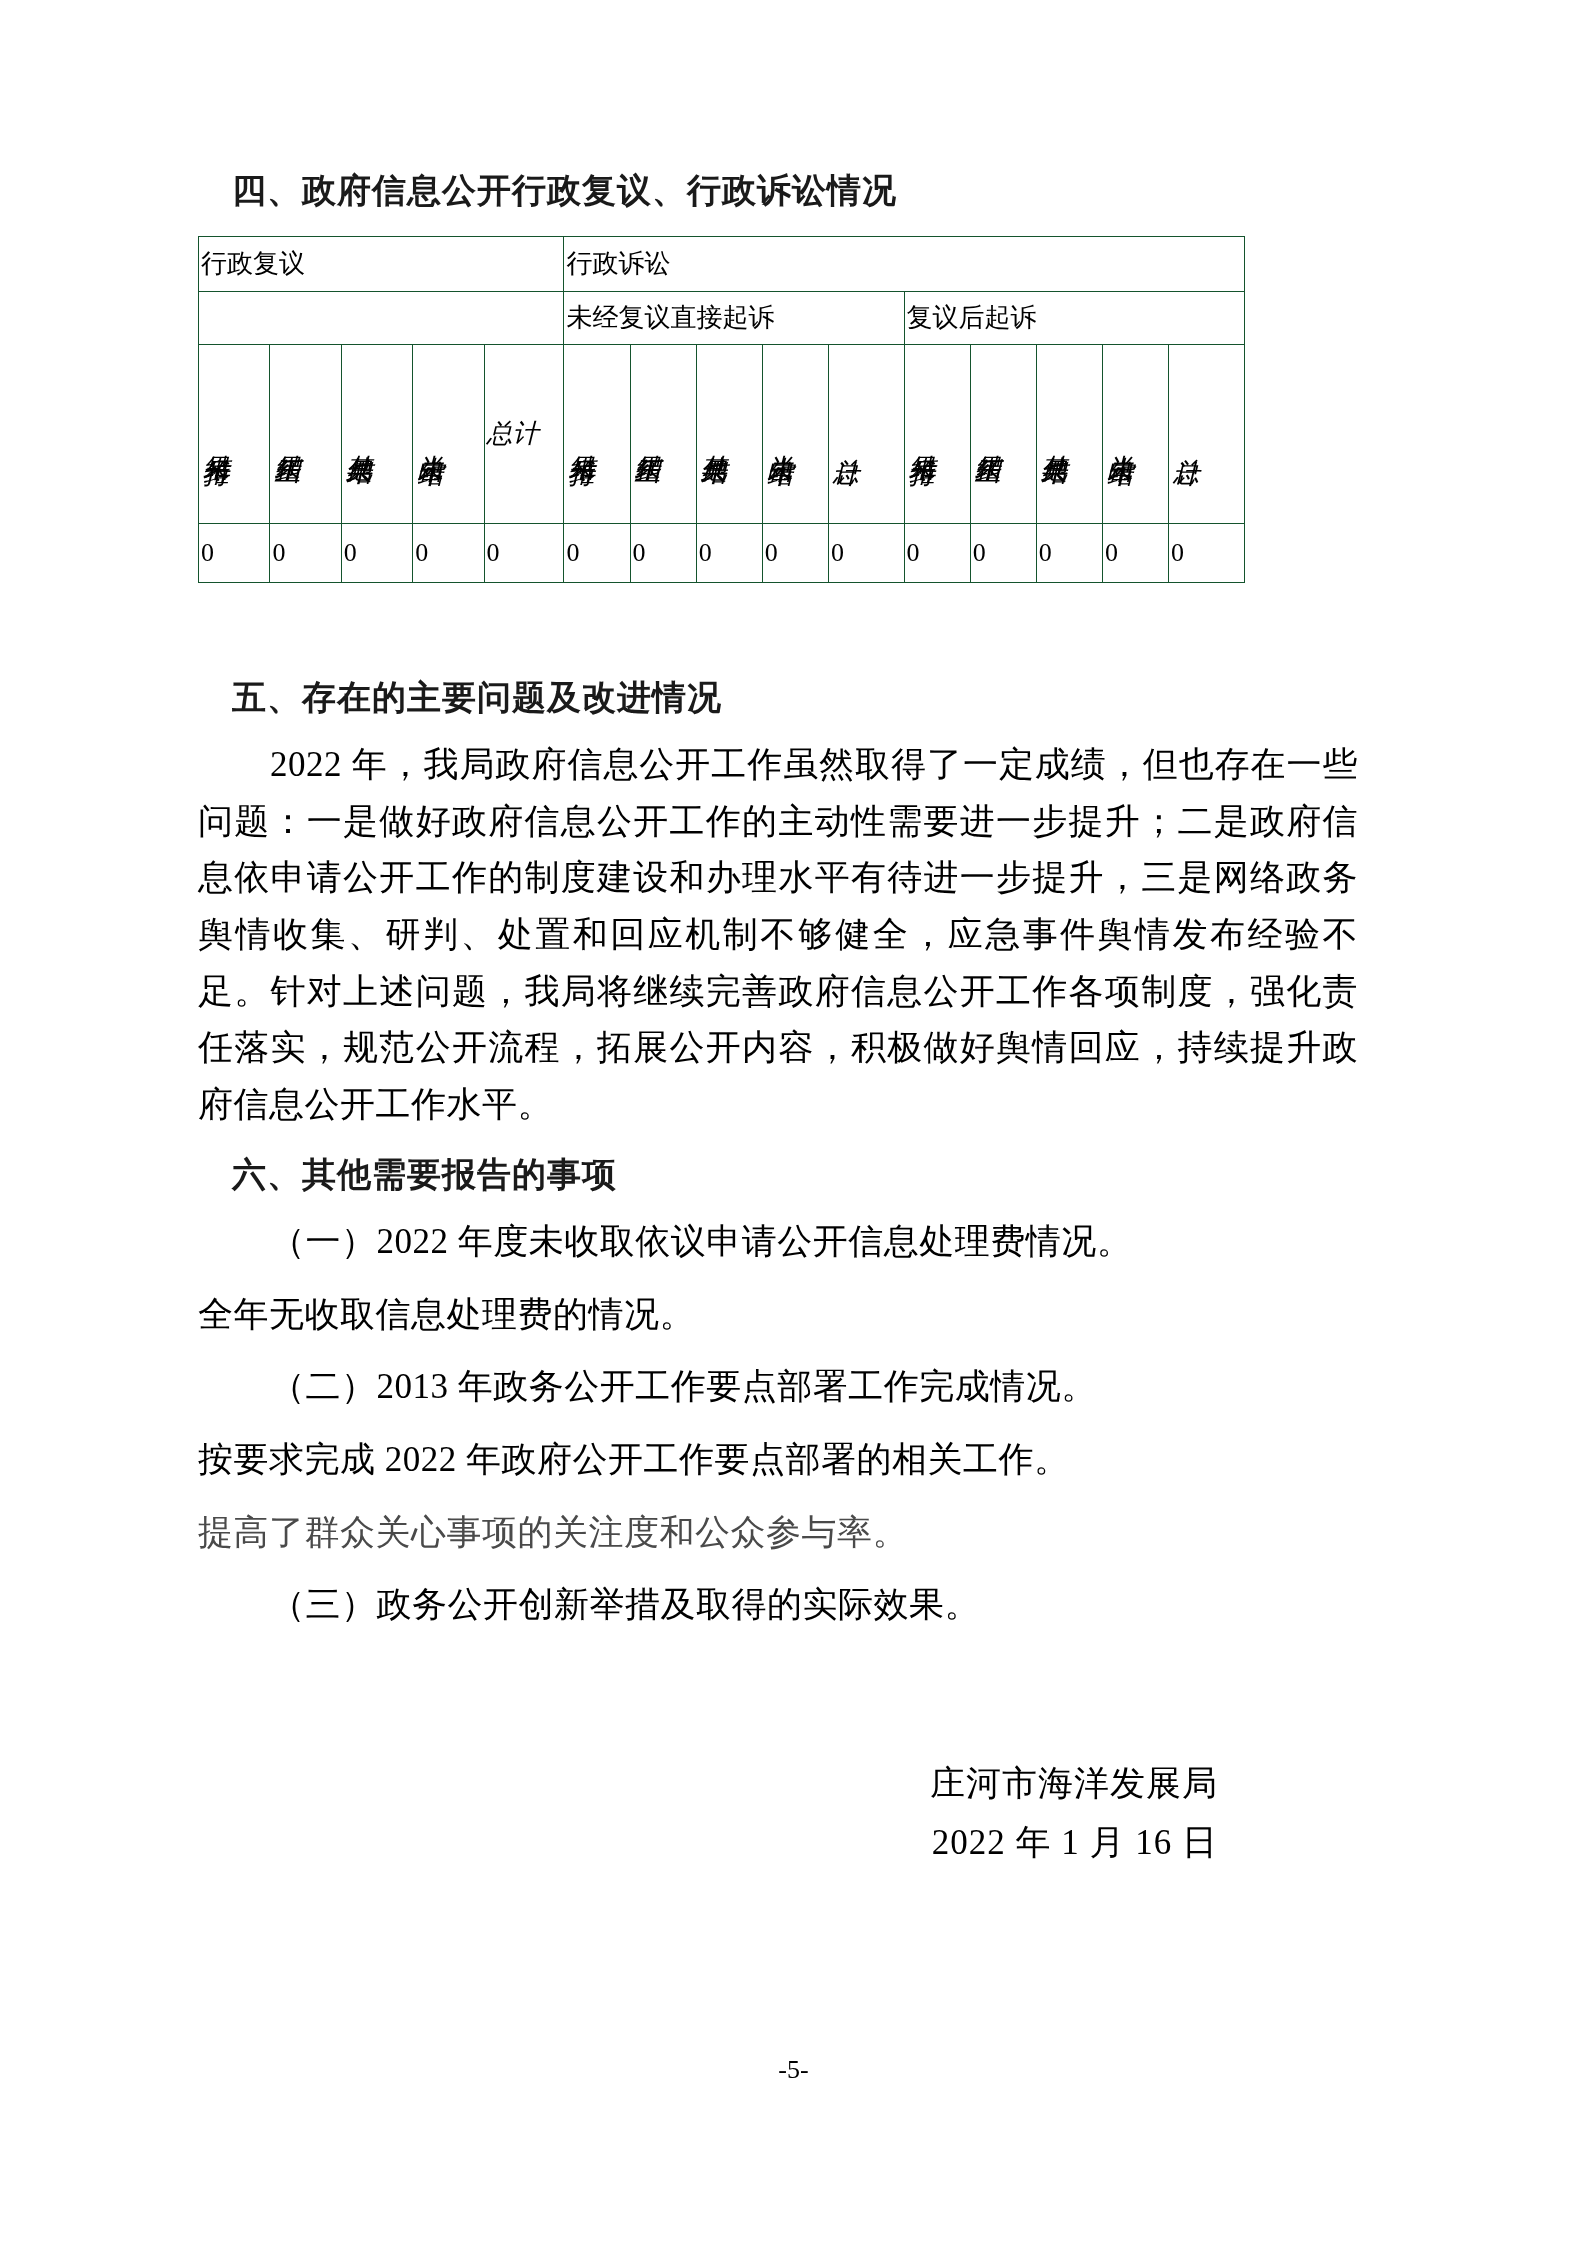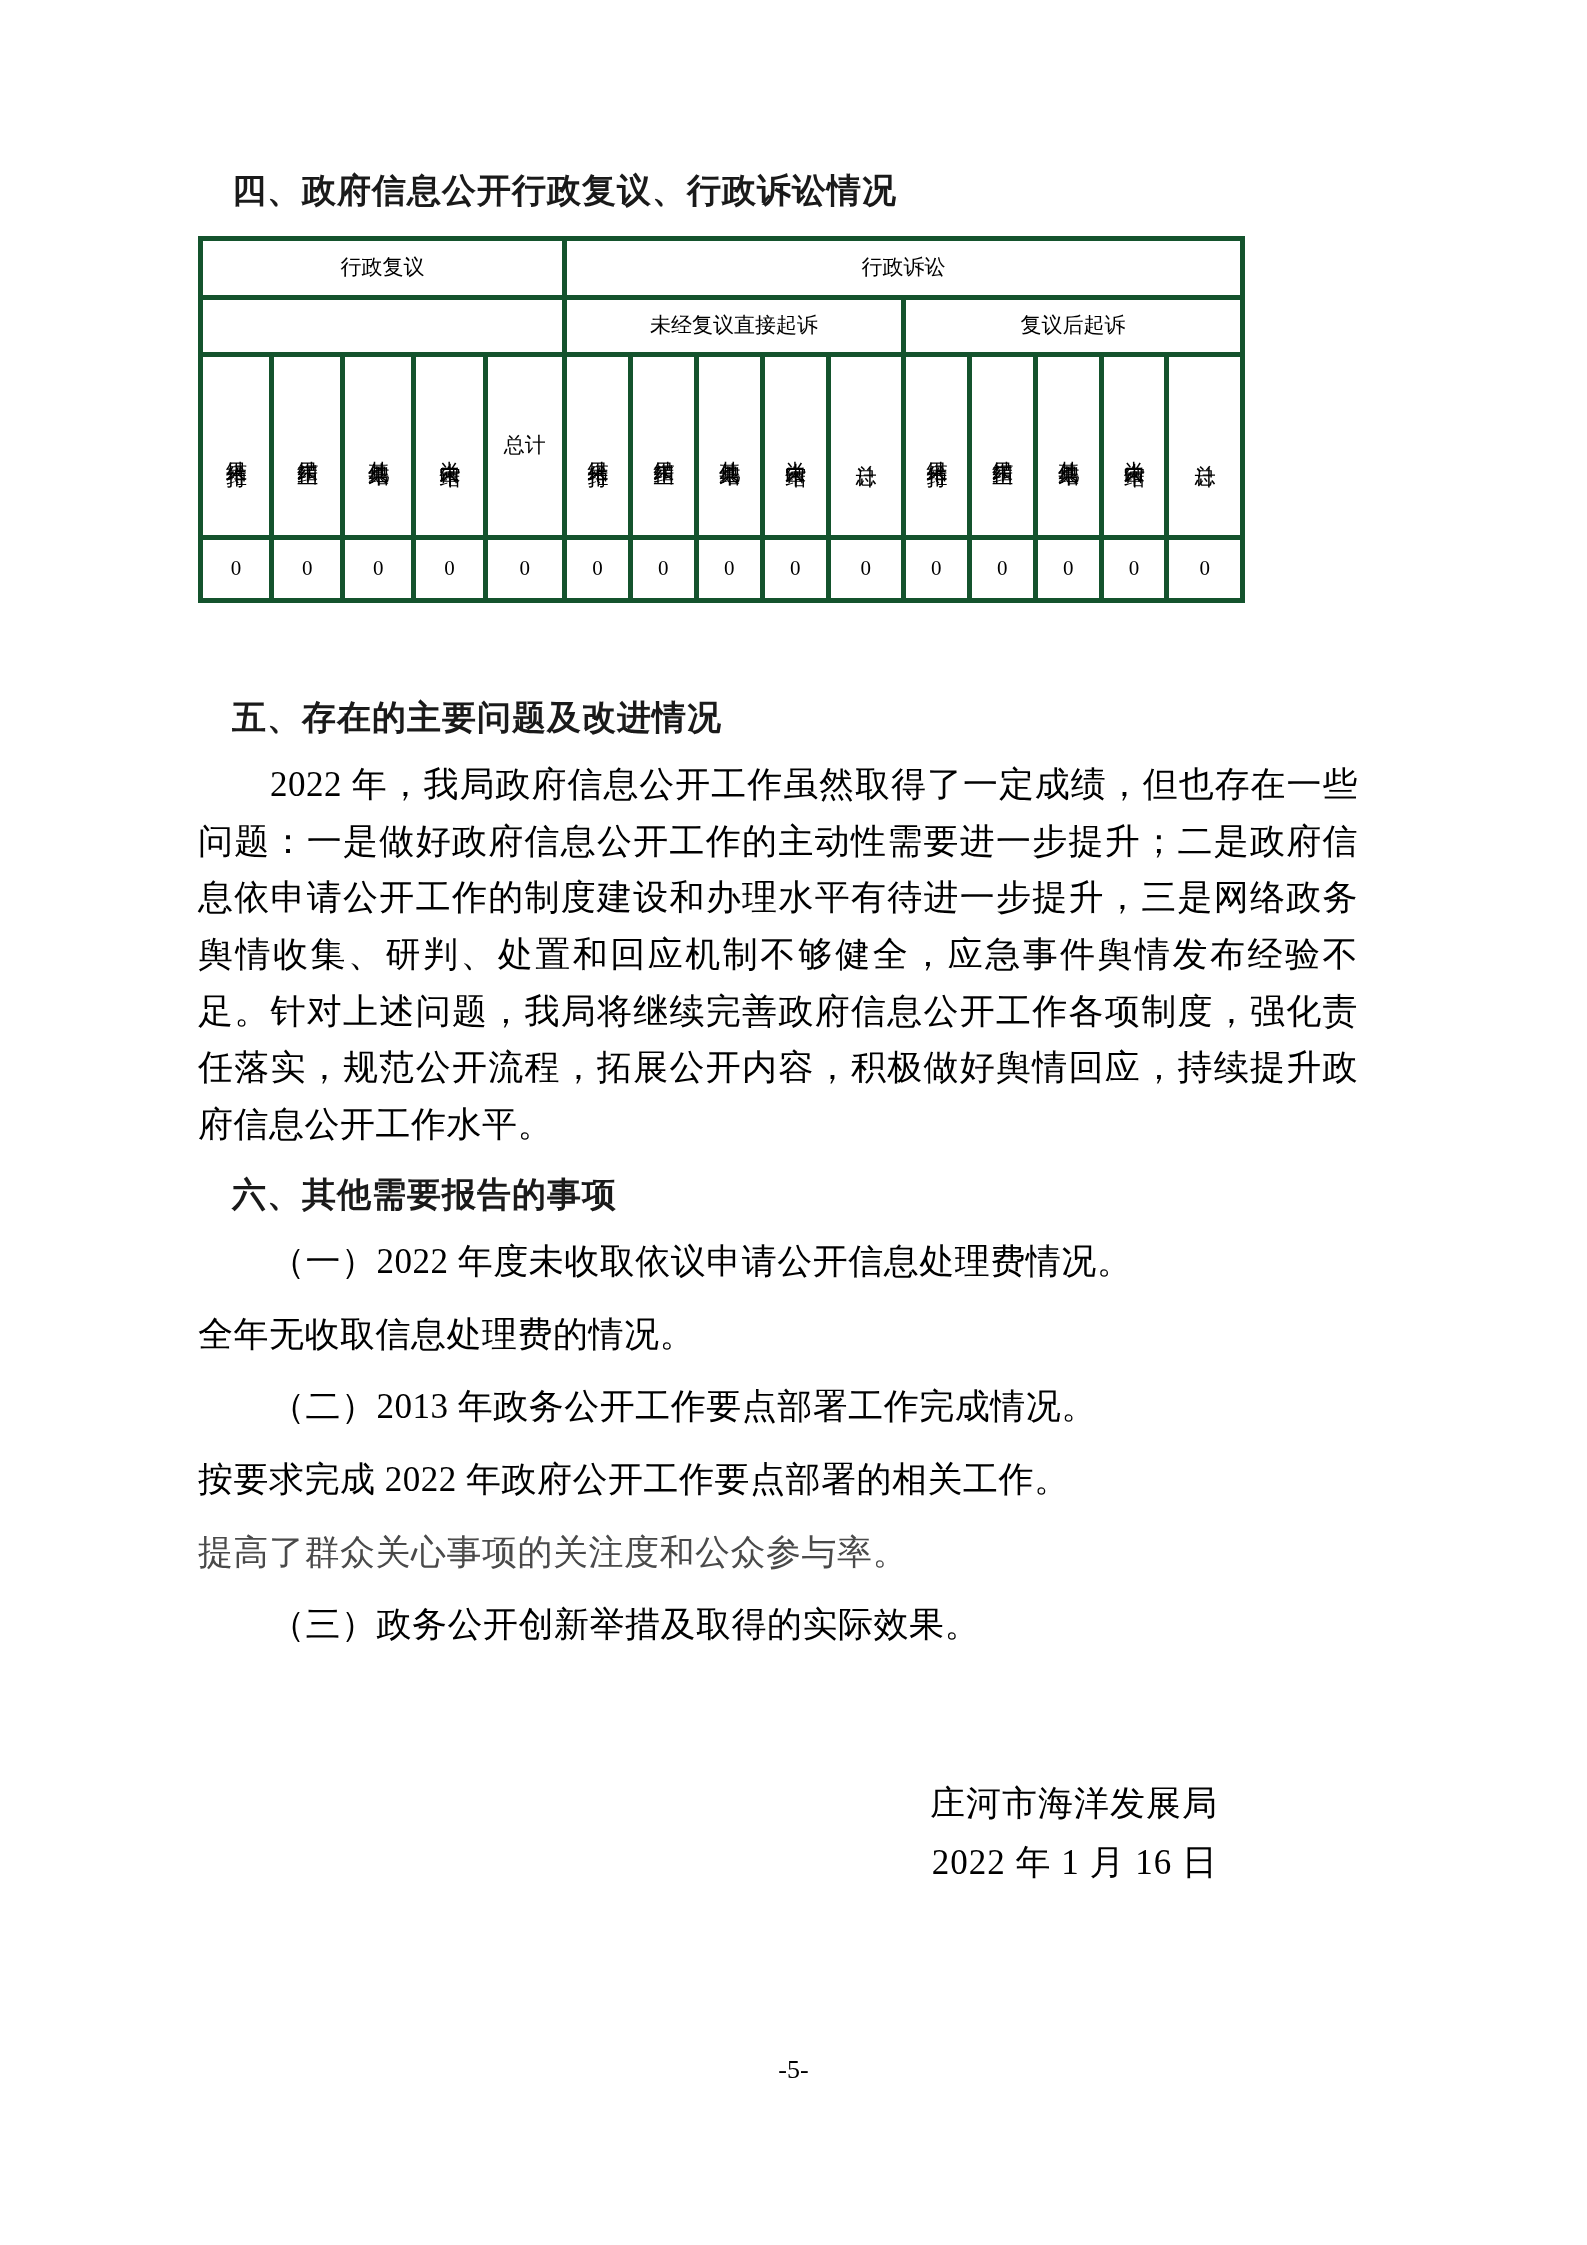--- a/index.html
+++ b/index.html
@@ -50,40 +50,40 @@
   }
 
   
   table.report {
     border-collapse: collapse;
     width: 1047px;
     margin: 0 0 0 0;
     table-layout: fixed;
   }
   table.report td, table.report th {
-    border: 5px solid #14532d;
-    text-align: center;
+    border: 1px solid #14532d;
     vertical-align: middle;
     font-family: "Liberation Serif", serif;
-    font-size: 21px;
+    font-size: 26px;
     font-weight: normal;
     padding: 4px 2px;
     line-height: 1.22;
   }
   .grp-row td {
     height: 46px;
     font-size: 25px;
   }
   .sub-row td {
     height: 44px;
     font-size: 25px;
   }
   .lbl-row td {
     height: 170px;
     font-size: 25px;
+    font-style: italic;
   }
   .vertical {
     writing-mode: vertical-rl;
     text-orientation: upright;
     letter-spacing: 2px;
     display: inline-block;
     line-height: 1.1;
   }
   .val-row td {
     height: 50px;

